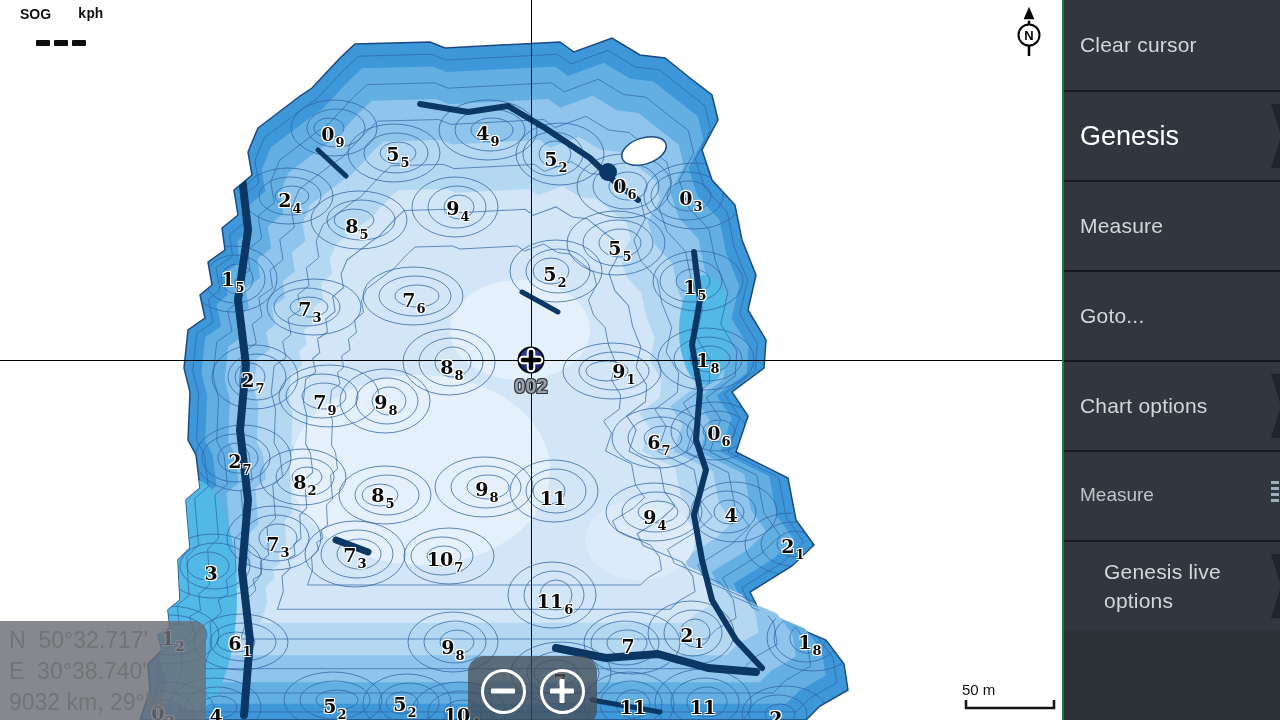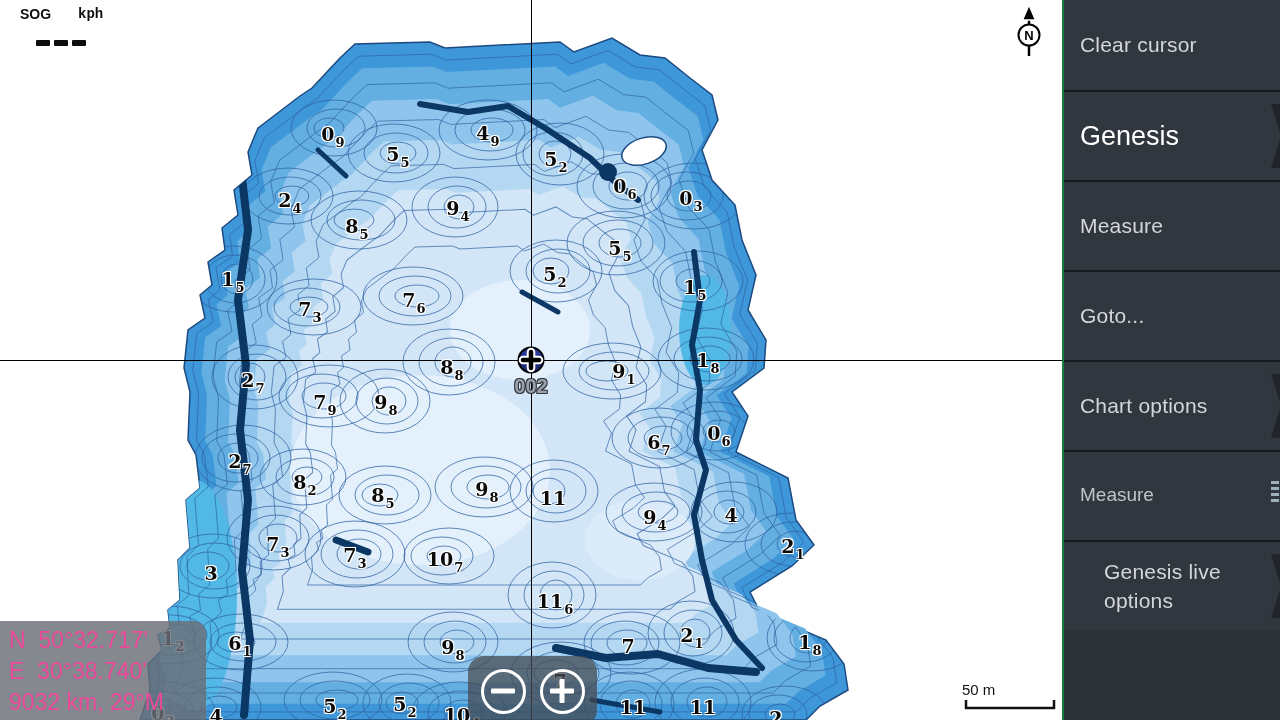--- a/index.html
+++ b/index.html
@@ -32,21 +32,21 @@
   #sog-unit{left:58px;font-family:Liberation Mono, monospace;}
   #sog-dashes{position:absolute;left:16px;top:34px;display:flex;gap:4px;}
   .dash{width:14px;height:6px;background:#0d0d0d;border-radius:1px;box-shadow:0 0 0 1.5px #fff;}
 
   
   #north-arrow{position:absolute;left:1007px;top:2px;}
 
   
   #pos-box{position:absolute;left:0;top:621px;width:206px;height:99px;
     background:rgba(106,111,118,.82);border-top-right-radius:12px;
-    color:#ec4899;font-size:23px;line-height:31px;padding:4px 0 0 9px;box-sizing:border-box;}
+    color:#737373;font-size:23px;line-height:31px;padding:4px 0 0 9px;box-sizing:border-box;}
   .pos-line{white-space:pre;}
 
   
   #zoom-pill{position:absolute;left:468px;top:656px;width:129px;height:70px;
     background:rgba(70,74,80,.74);border-radius:16px;display:flex;align-items:center;
     justify-content:center;gap:14px;}
   .zoom-btn{width:45px;height:45px;border-radius:50%;border:3.5px solid #fff;background:transparent;
     position:relative;cursor:pointer;padding:0;}
   .zoom-btn::before{content:"";position:absolute;left:50%;top:50%;width:24px;height:5px;
     background:#fff;transform:translate(-50%,-50%);border-radius:1px;}

